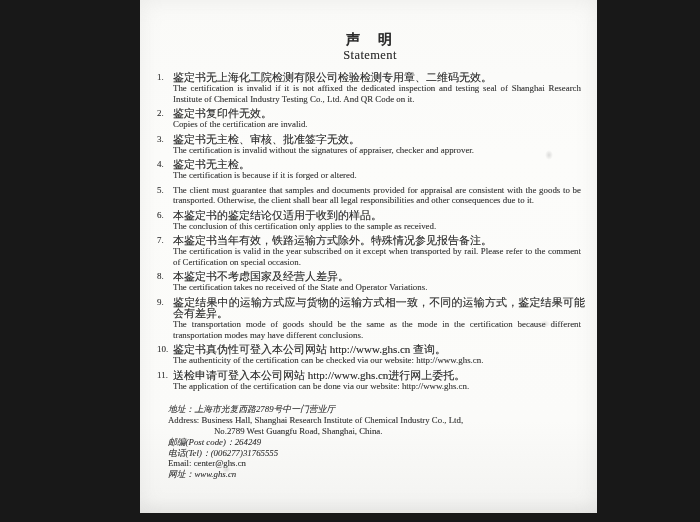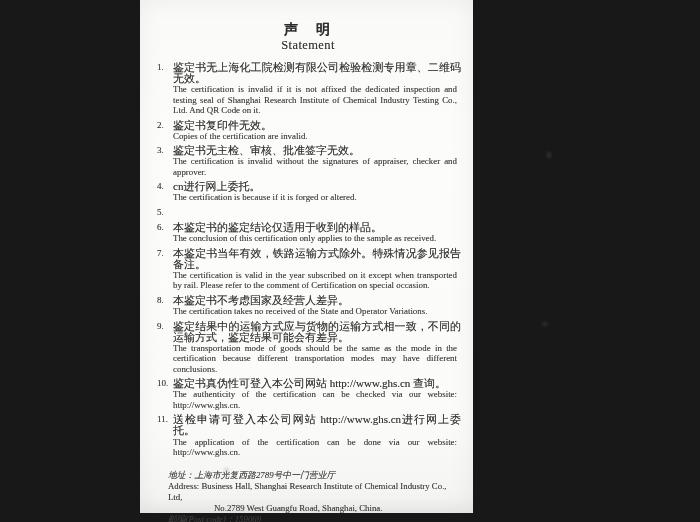--- a/index.html
+++ b/index.html
@@ -4,26 +4,26 @@
 <style>
   html,body{margin:0;padding:0;}
   body{
     width:700px;height:522px;overflow:hidden;
     background:#181818;
     position:relative;
     font-family:"Liberation Serif","DejaVu Serif",serif;
   }
   .stage{position:absolute;inset:0;}
   .page{
-    position:absolute;left:140px;top:0;width:333px;height:513px;
+    position:absolute;left:140px;top:0;width:457px;height:513px;
     background:linear-gradient(180deg,#fafaf8 0%,#fcfcfa 30%,#fbfbf9 82%,#f4f4f2 97%,#ececea 100%);
     box-shadow:inset 0 0 22px rgba(120,120,120,.12);
     color:#3c3c3c;
     box-sizing:border-box;
-    padding:22px 12px 0 15px;
+    padding:32px 12px 0 15px;
   }
   .title-block{text-align:center;margin-bottom:9px;}
   .title-cn{
     font-size:14px;font-weight:700;color:#2c2c2c;
     letter-spacing:2px;line-height:16px;
     text-shadow:0 0 .6px rgba(44,44,44,.55);
   }
   .title-en{
     font-size:12.5px;color:#333;line-height:15px;letter-spacing:.4px;
     text-shadow:0 0 .5px rgba(51,51,51,.5);
@@ -86,27 +86,28 @@
       <div class="item">
         <span class="num">3.</span>
         <span class="txt">
           <span class="cn">鉴定书无主检、审核、批准签字无效。</span>
           <span class="en">The certification is invalid without the signatures of appraiser, checker and approver.</span>
         </span>
       </div>
       <div class="item">
         <span class="num">4.</span>
         <span class="txt">
-          <span class="cn">cn进行网上委托。</span>
+          <span class="cn">鉴定书无主检。</span>
           <span class="en">The certification is because if it is forged or altered.</span>
         </span>
       </div>
       <div class="item">
         <span class="num">5.</span>
         <span class="txt">
+          <span class="en">The client must guarantee that samples and documents provided for appraisal are consistent with the goods to be transported. Otherwise, the client shall bear all legal responsibilities and other consequences due to it.</span>
         </span>
       </div>
       <div class="item">
         <span class="num">6.</span>
         <span class="txt">
           <span class="cn">本鉴定书的鉴定结论仅适用于收到的样品。</span>
           <span class="en">The conclusion of this certification only applies to the sample as received.</span>
         </span>
       </div>
       <div class="item">
@@ -143,21 +144,21 @@
           <span class="cn">送检申请可登入本公司网站 http://www.ghs.cn进行网上委托。</span>
           <span class="en">The application of the certification can be done via our website: http://www.ghs.cn.</span>
         </span>
       </div>
     </div>
 
     <div class="footer">
       <div class="f-line kai">地址：上海市光复西路2789号中一门营业厅</div>
       <div class="f-line">Address: Business Hall, Shanghai Research Institute of Chemical Industry Co., Ltd,</div>
       <div class="f-line indent2">No.2789 West Guangfu Road, Shanghai, China.</div>
-      <div class="f-line kai">邮编(Post code)：159069</div>
+      <div class="f-line kai">邮编(Post code)：264249</div>
       <div class="f-line kai">电话(Tel)：(006277)31765555</div>
       <div class="f-line">Email: center@ghs.cn</div>
       <div class="f-line kai">网址：www.ghs.cn</div>
     </div>
 
   </div>
   <div class="smudge s1"></div>
   <div class="smudge s2"></div>
   <div class="smudge s3"></div>
 </div>

